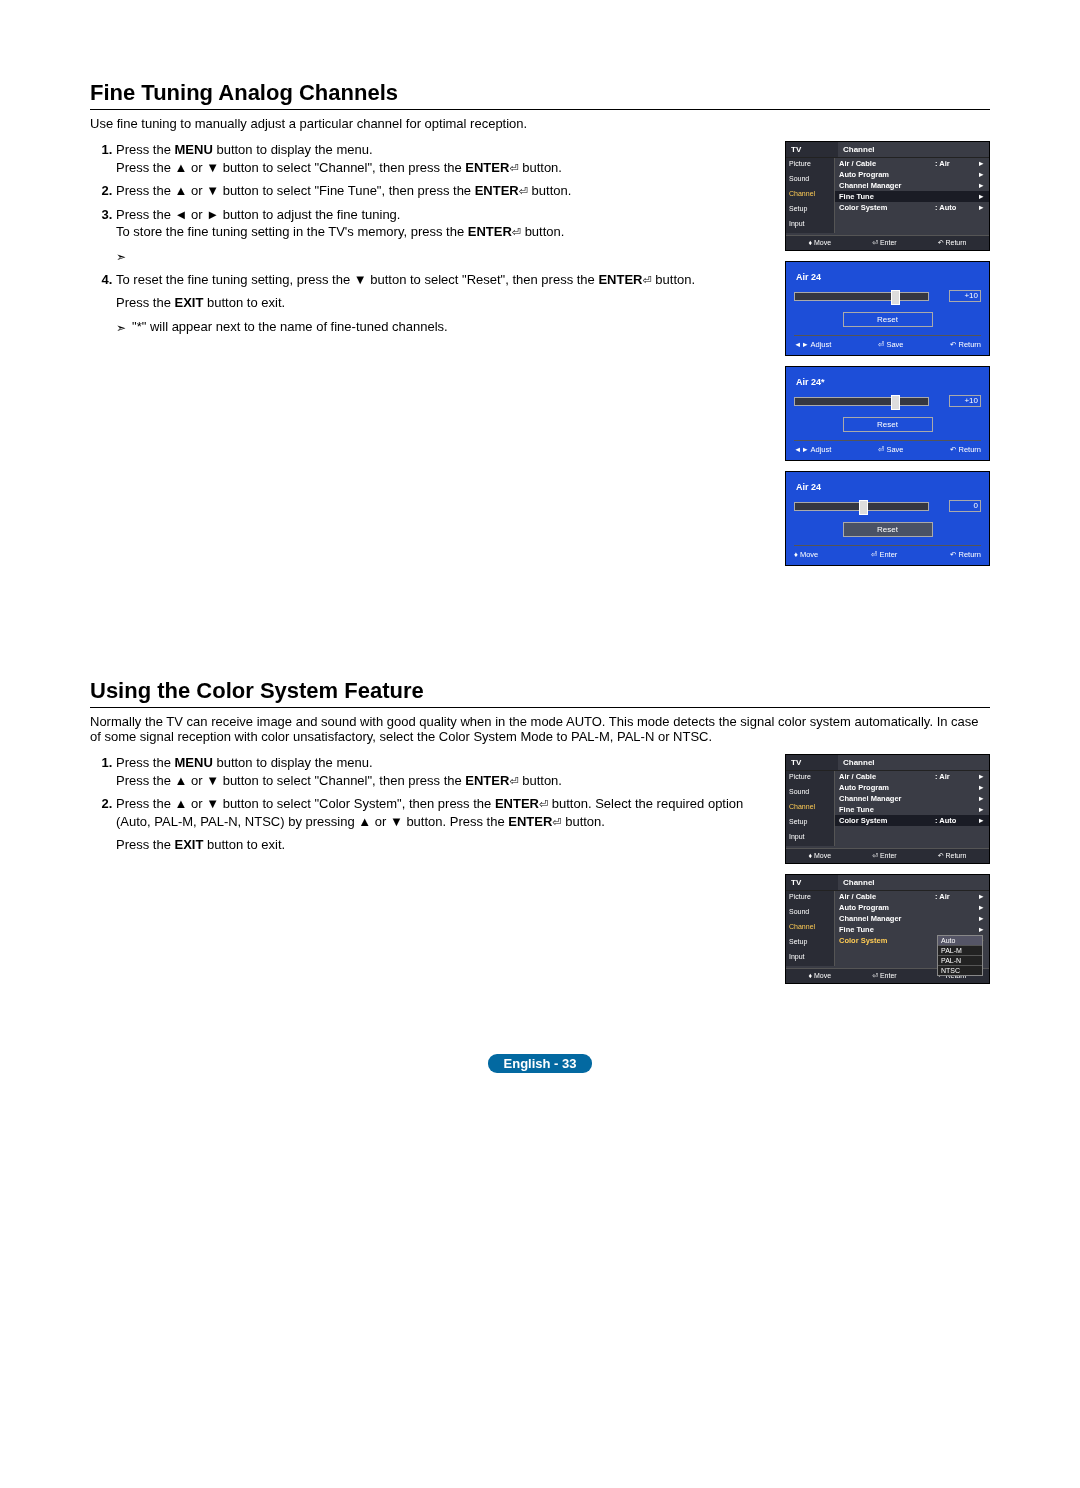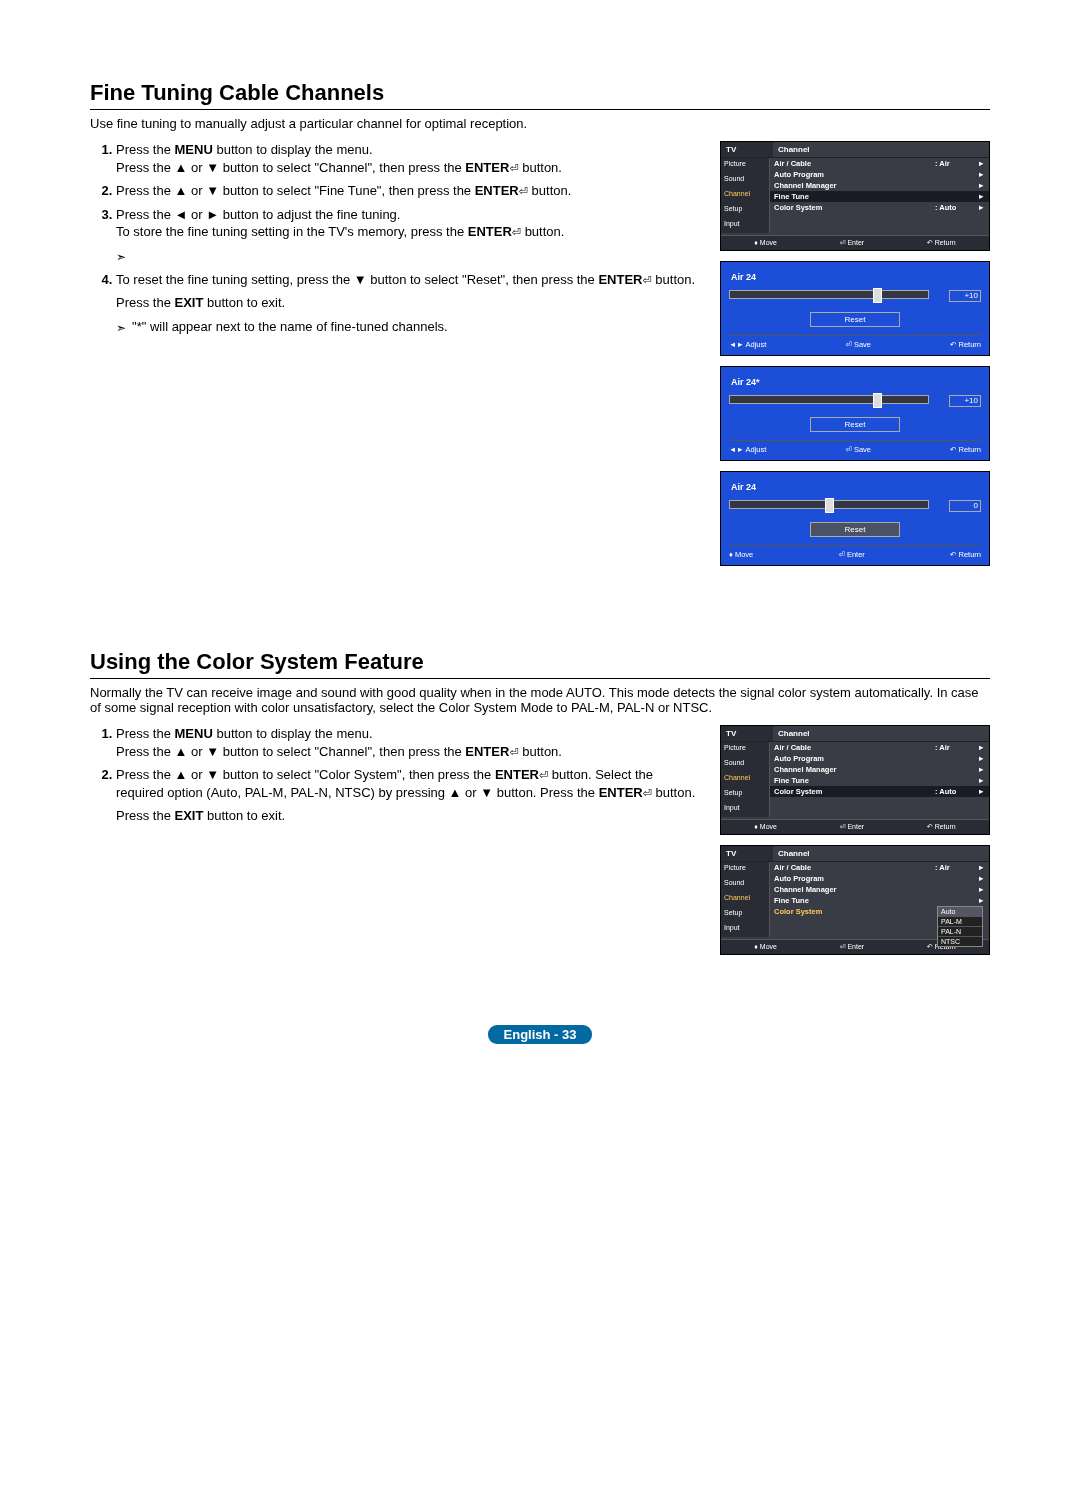--- a/index.html
+++ b/index.html
@@ -24,21 +24,21 @@
   }
   .content-row {
     display: flex;
     gap: 20px;
   }
   .left-col {
     flex: 1;
     font-size: 13px;
   }
   .right-col {
-    width: 270px;
+    width: 205px;
   }
   ol {
     margin: 0;
     padding-left: 26px;
   }
   ol li {
     margin-bottom: 6px;
     line-height: 1.35;
   }
   ol li::marker {
@@ -129,21 +129,21 @@
     margin-bottom: 10px;
     padding: 6px 8px;
   }
   .ftpanel .title {
     font-weight: bold;
     margin: 4px 0 8px 2px;
     font-size: 9px;
   }
   .slider-row {
     display: flex;
-    align-items: flex-start;
+    align-items: center;
     gap: 20px;
     margin-bottom: 10px;
   }
   .slider {
     flex: 1;
     height: 7px;
     border: 1px solid #aaa;
     position: relative;
     background: #353740;
   }
@@ -188,21 +188,21 @@
     font-size: 7px;
     width: 44px;
   }
   .dropdown div {
     padding: 1px 3px;
     border-bottom: 1px solid #555;
   }
   .dropdown div:last-child { border-bottom: none; }
   .dropdown .sel { background: #556; }
 
-  .section2 { margin-top: 73px; }
+  .section2 { margin-top: 102px; }
 
   .page-footer {
     text-align: center;
     margin-top: 60px;
   }
   .page-footer span {
     background: #0369a1;
     color: #fff;
     font-size: 13px;
     font-weight: bold;
@@ -211,21 +211,21 @@
   }
   b { font-weight: bold; }
   .enter-icon {
     display: inline-block;
     font-size: 11px;
   }
 </style>
 </head>
 <body>
 
-<h2>Fine Tuning Cable Channels</h2>
+<h2>Fine Tuning Analog Channels</h2>
 <div class="subtext">Use fine tuning to manually adjust a particular channel for optimal reception.</div>
 
 <div class="content-row">
   <div class="left-col">
     <ol>
       <li>
         <span>Press the </span><b>MENU</b><span> button to display the menu.</span><br>
         <span>Press the ▲ or ▼ button to select "Channel", then press the </span><b>ENTER</b><span class="enter-icon">⏎</span><span> button.</span>
       </li>
       <li>

